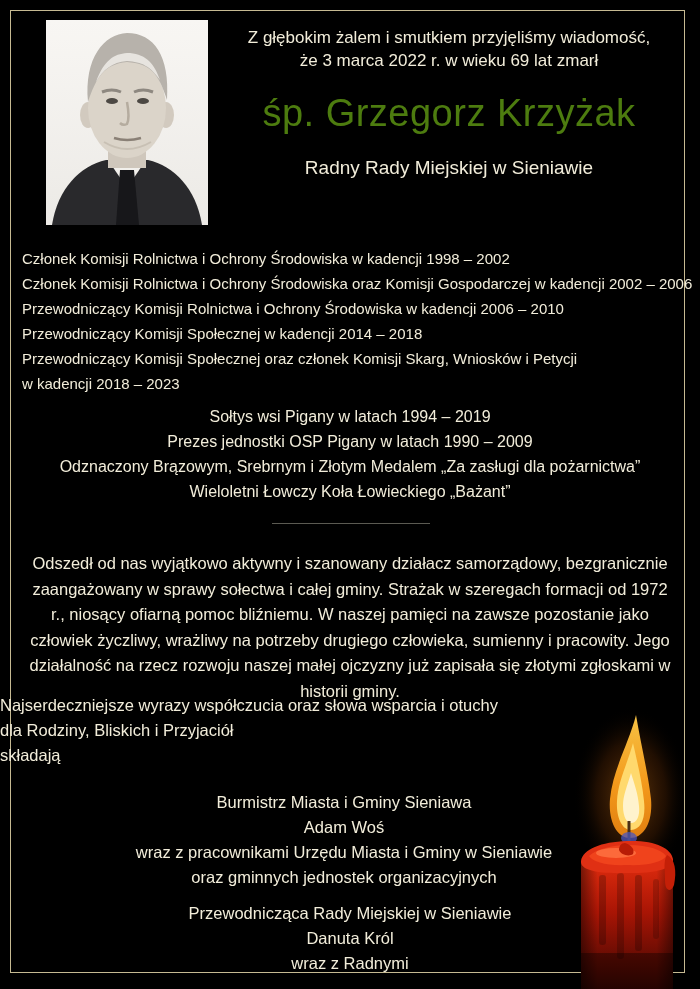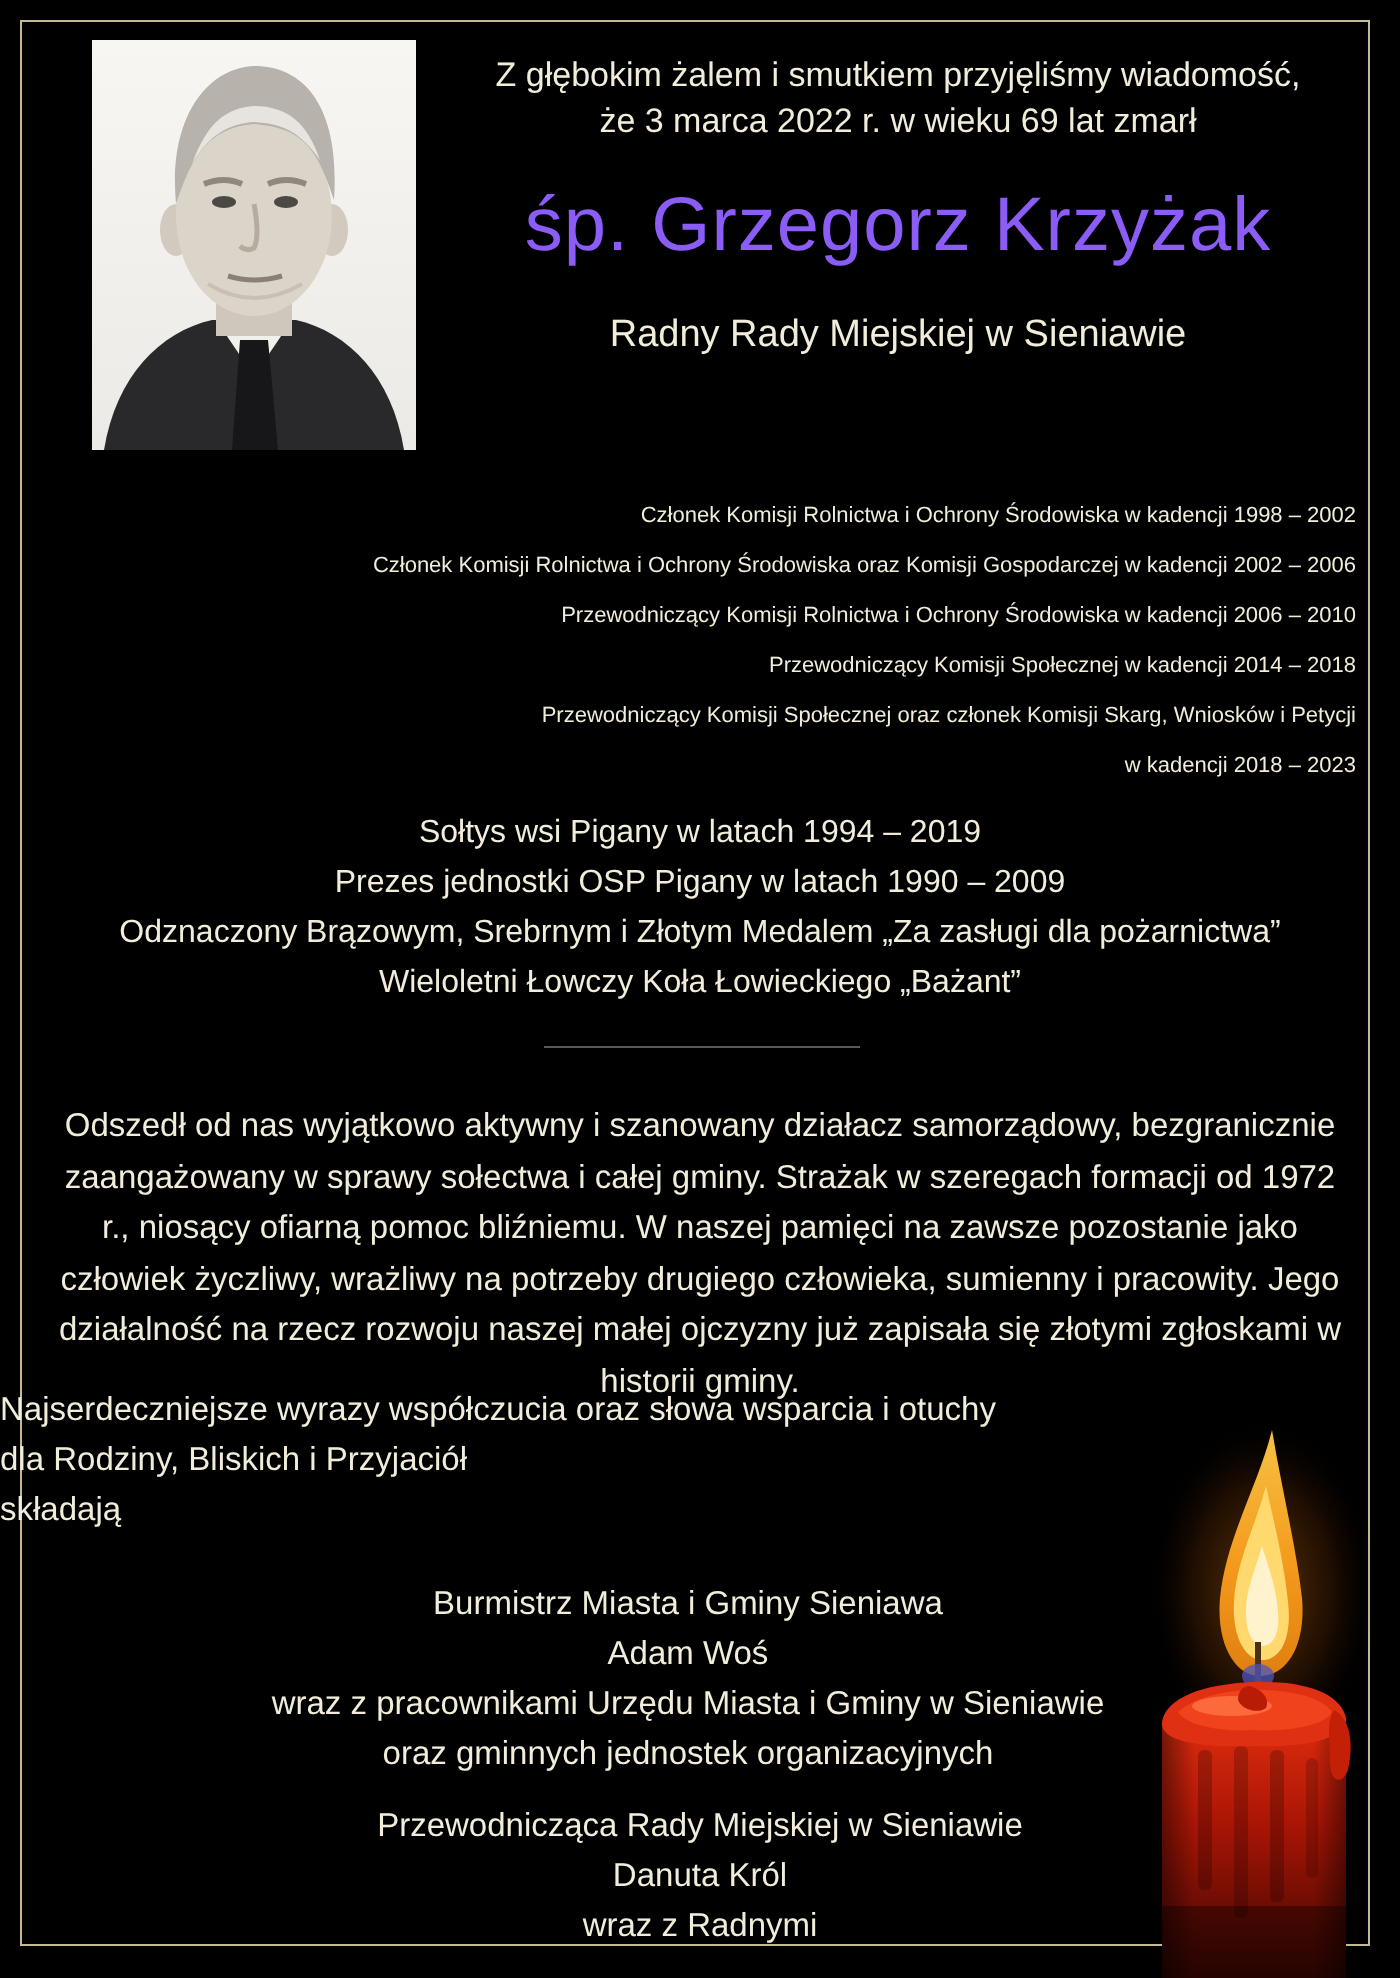--- a/index.html
+++ b/index.html
@@ -19,27 +19,27 @@
     position:absolute;left:46px;top:20px;width:162px;height:205px;z-index:2;
   }
   .portrait svg{display:block;width:100%;height:100%;}
   .header{
     position:absolute;left:216px;top:26px;width:466px;
     text-align:center;z-index:2;
   }
   .intro-line{font-size:17px;line-height:23px;}
   .deceased-name{
     font-size:38px;line-height:44px;margin-top:19px;
-    color:#8b5cf6;letter-spacing:0.5px;white-space:nowrap;
+    color:#4d7c0f;letter-spacing:0.5px;white-space:nowrap;
   }
   .role-block{margin-top:21px;}
   .role-line{font-size:19px;line-height:24px;}
   .positions{
-    position:absolute;left:10px;top:246px;width:668px;
-    font-size:11px;line-height:25px;text-align:right;z-index:2;
+    position:absolute;left:22px;top:246px;width:668px;
+    font-size:15px;line-height:25px;text-align:left;z-index:2;
   }
   .positions div{white-space:nowrap;}
   .honors{
     position:absolute;left:0;top:404px;width:700px;
     font-size:16px;line-height:25px;text-align:center;z-index:2;
   }
   .divider{
     position:absolute;left:272px;top:523px;width:158px;height:1px;
     background:#5b5a52;z-index:2;
   }

